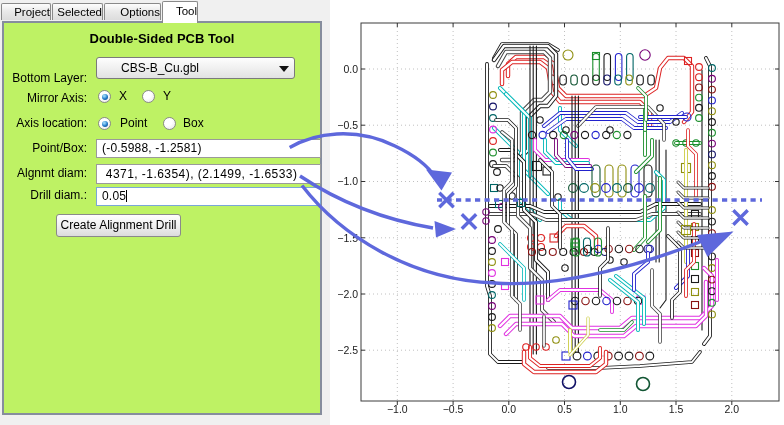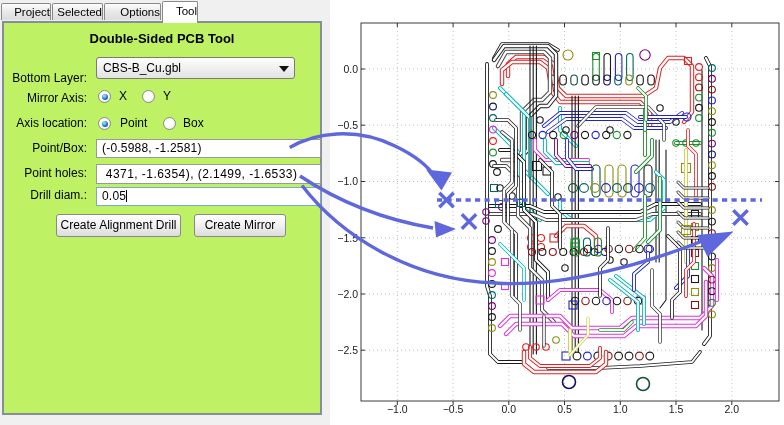--- a/index.html
+++ b/index.html
@@ -11,21 +11,21 @@
 .tab.active { top:1px; height:22px; background:#fff; z-index:5; line-height:19px; }
 .panel { position:absolute; left:2px; top:21px; width:320px; height:394px;
   background:#bef264; border:2px solid #868d9d; z-index:1;}
 .ptitle { position:absolute; top:8px; left:0; width:100%; text-align:center;
   font-size:13px; font-weight:bold; color:#000; }
 .lbl { position:absolute; left:0; width:83px; text-align:right; font-size:12px; color:#000;
   line-height:14px; }
 .rlbl { position:absolute; font-size:12px; color:#000; line-height:14px; }
 .combo { position:absolute; left:92px; top:34px; width:199px; height:22px;
   border:1px solid #7b7b7b; border-radius:3px; background:linear-gradient(#fefefe,#f0f0f0 50%,#e2e2e2);
-  font-size:12px; line-height:20px; padding-left:6px; }
+  font-size:12px; line-height:20px; padding-left:24px; }
 .carr { position:absolute; right:5px; top:7.5px; width:0; height:0;
   border-left:5px solid transparent; border-right:5px solid transparent; border-top:6px solid #111; }
 .radio { position:absolute; width:13px; height:13px; border-radius:50%;
   border:1px solid #8a8a8a; background:radial-gradient(circle at 35% 30%, #fff 40%, #e4e4e4); }
 .radio.sel::after { content:""; position:absolute; left:2.5px; top:2.5px; width:6px; height:6px;
   border-radius:50%; background:radial-gradient(circle at 38% 32%, #8fd0f5 15%, #2077c8 55%, #0a3d74); }
 .inp { position:absolute; left:92px; width:225px; height:19px; border:1px solid #9a9a9a;
   background:#fff; font-size:12px; line-height:17px; padding-left:5px; white-space:nowrap; overflow:hidden;
   letter-spacing:0.2px; }
 .inp.focus { border:1px solid #7aa6d8; }
@@ -52,26 +52,25 @@
     <div class="rlbl" style="left:115px;top:65.5px;">X</div>
   <div class="radio" style="left:138px;top:67px;"></div>
     <div class="rlbl" style="left:159px;top:65.5px;">Y</div>
   <div class="lbl" style="top:92.5px;">Axis location:</div>
   <div class="radio sel" style="left:94px;top:94px;"></div>
     <div class="rlbl" style="left:116px;top:92.5px;">Point</div>
   <div class="radio" style="left:159px;top:94px;"></div>
     <div class="rlbl" style="left:179px;top:92.5px;">Box</div>
   <div class="lbl" style="top:117.5px;">Point/Box:</div>
   <div class="inp" style="top:116px;">(-0.5988, -1.2581)</div>
-  <div class="lbl" style="top:143px;">Point holes:</div>
+  <div class="lbl" style="top:143px;">Algnmt diam:</div>
   <div class="inp" style="top:141px;height:20px;line-height:18px;letter-spacing:0.45px;">&nbsp;4371, -1.6354), (2.1499, -1.6533)</div>
   <div class="lbl" style="top:164.5px;">Drill diam.:</div>
   <div class="inp focus" style="top:164px;">0.05<span class="caret"></span></div>
   <div class="btn" style="left:52px;top:191px;width:125px;">Create Alignment Drill</div>
-  <div class="btn" style="left:190px;top:191px;width:92px;">Create Mirror</div>
 </div>
 
 <svg class="overlay" width="784" height="425">
 <defs>
       <clipPath id="axclip">
         <rect x="362" y="24" width="416" height="376"></rect>
       </clipPath>
     </defs>
 <rect x="330" y="0" width="454" height="425" fill="#ffffff"></rect>
     <rect x="361" y="23" width="418" height="378" fill="#ffffff" stroke="none"></rect>

